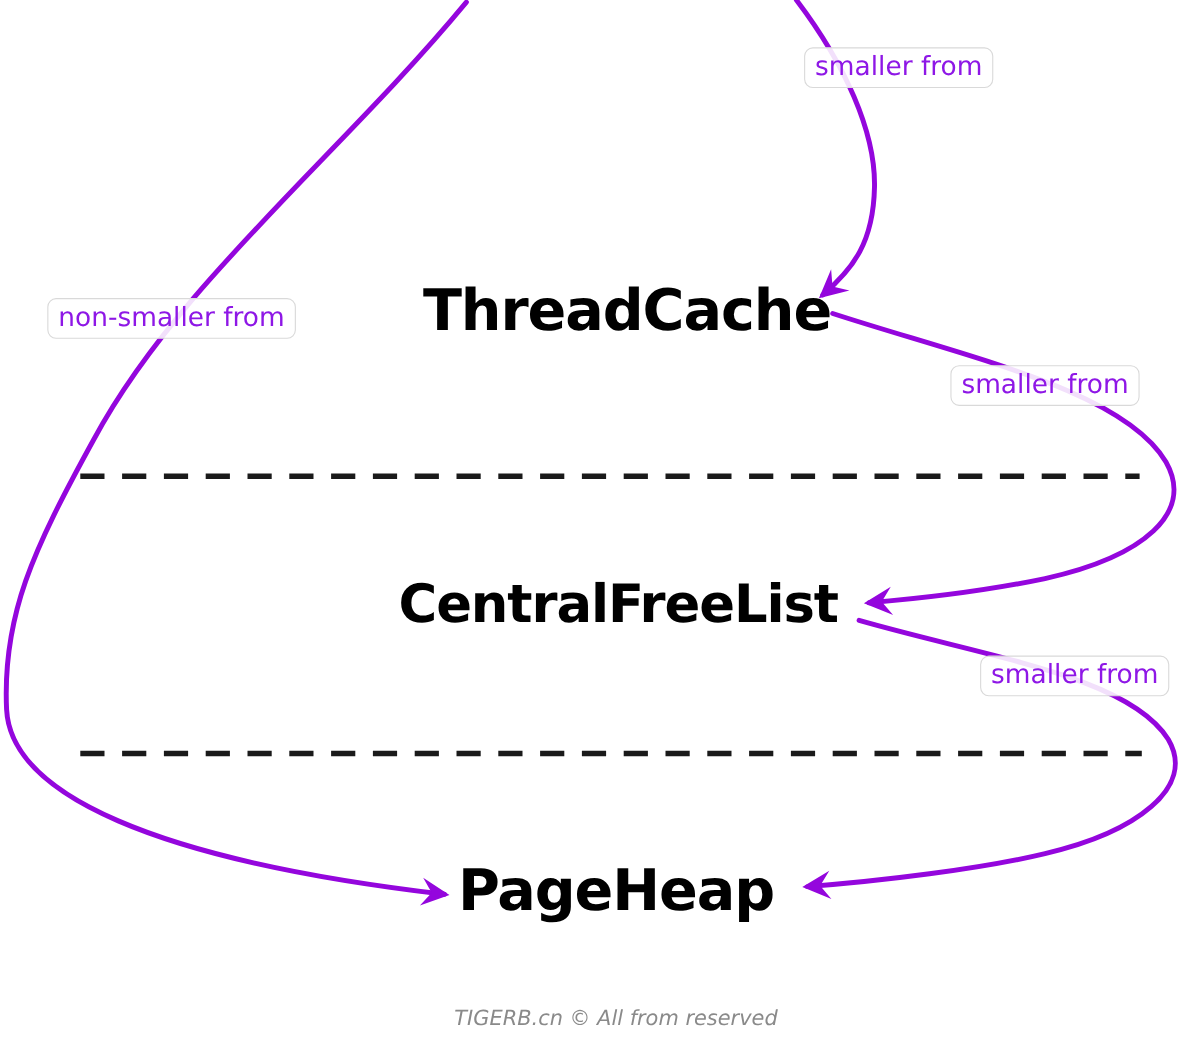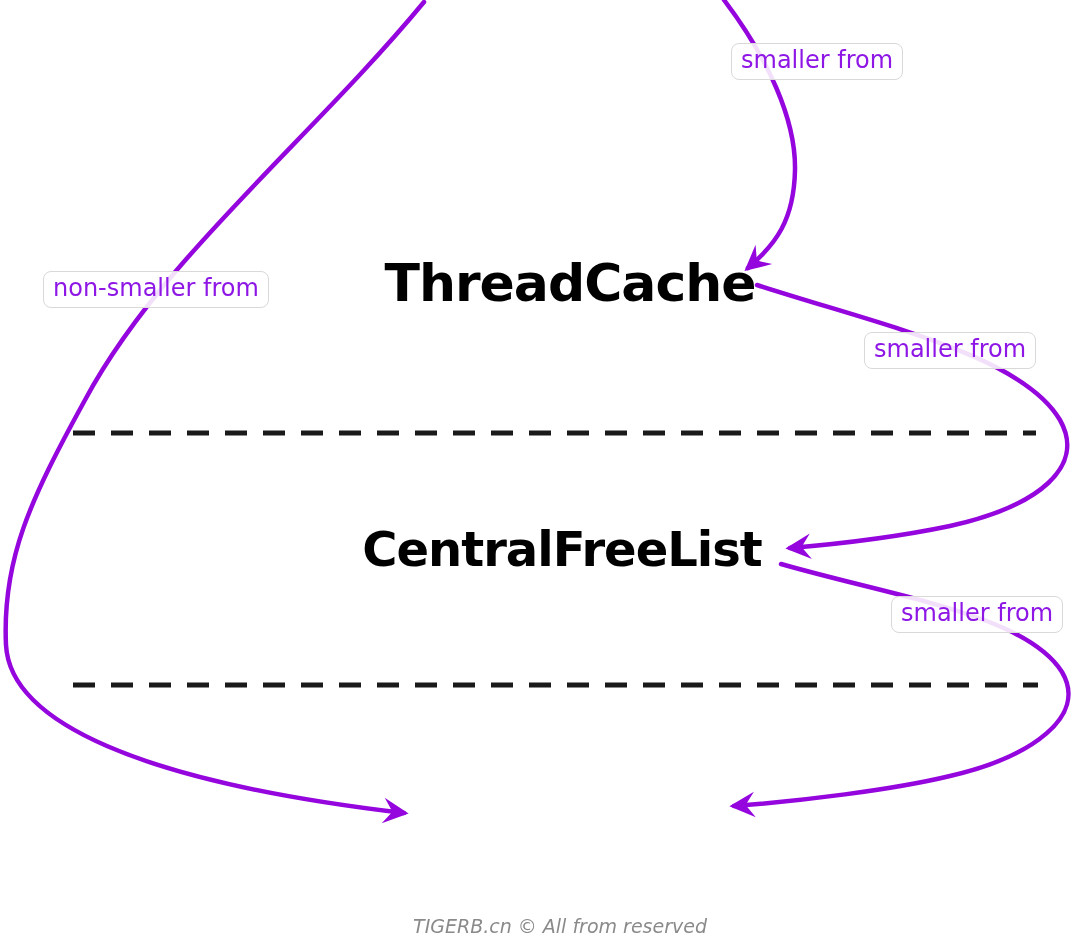--- a/index.html
+++ b/index.html
@@ -88,16 +88,17 @@
   <div class="edge-label lbl-non-smaller">non-smaller from</div>
 
   <div class="edge-label lbl-smaller-mid">smaller from</div>
 
   <div class="edge-label lbl-smaller-bottom">smaller from</div>
 
   <div class="node-label node-centralfreelist">CentralFreeList</div>
 
   <div class="node-label node-threadcache">ThreadCache</div>
 
+  <div class="node-label node-pageheap">PageHeap</div>
 
   <div class="footer">TIGERB.cn © All from reserved</div>
 
 </div>
 
 </body></html>

